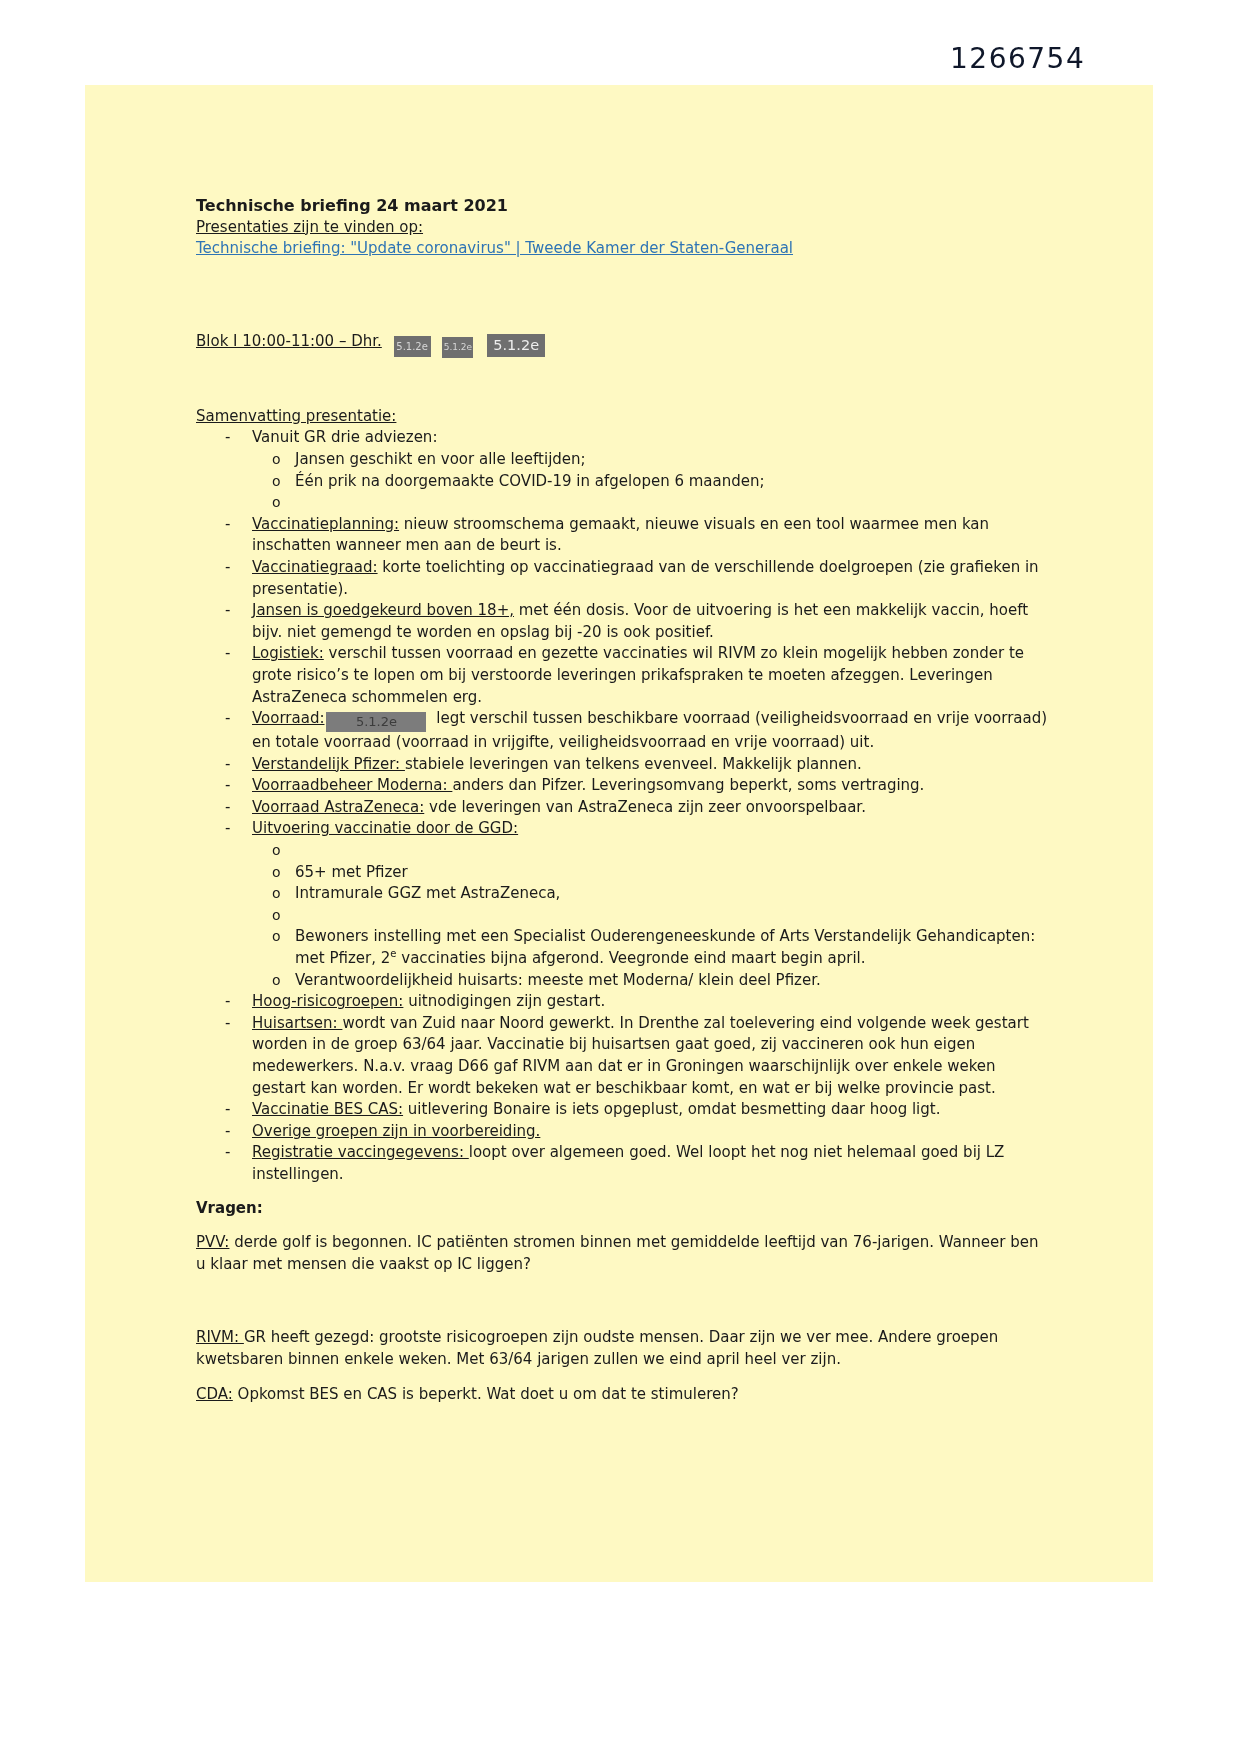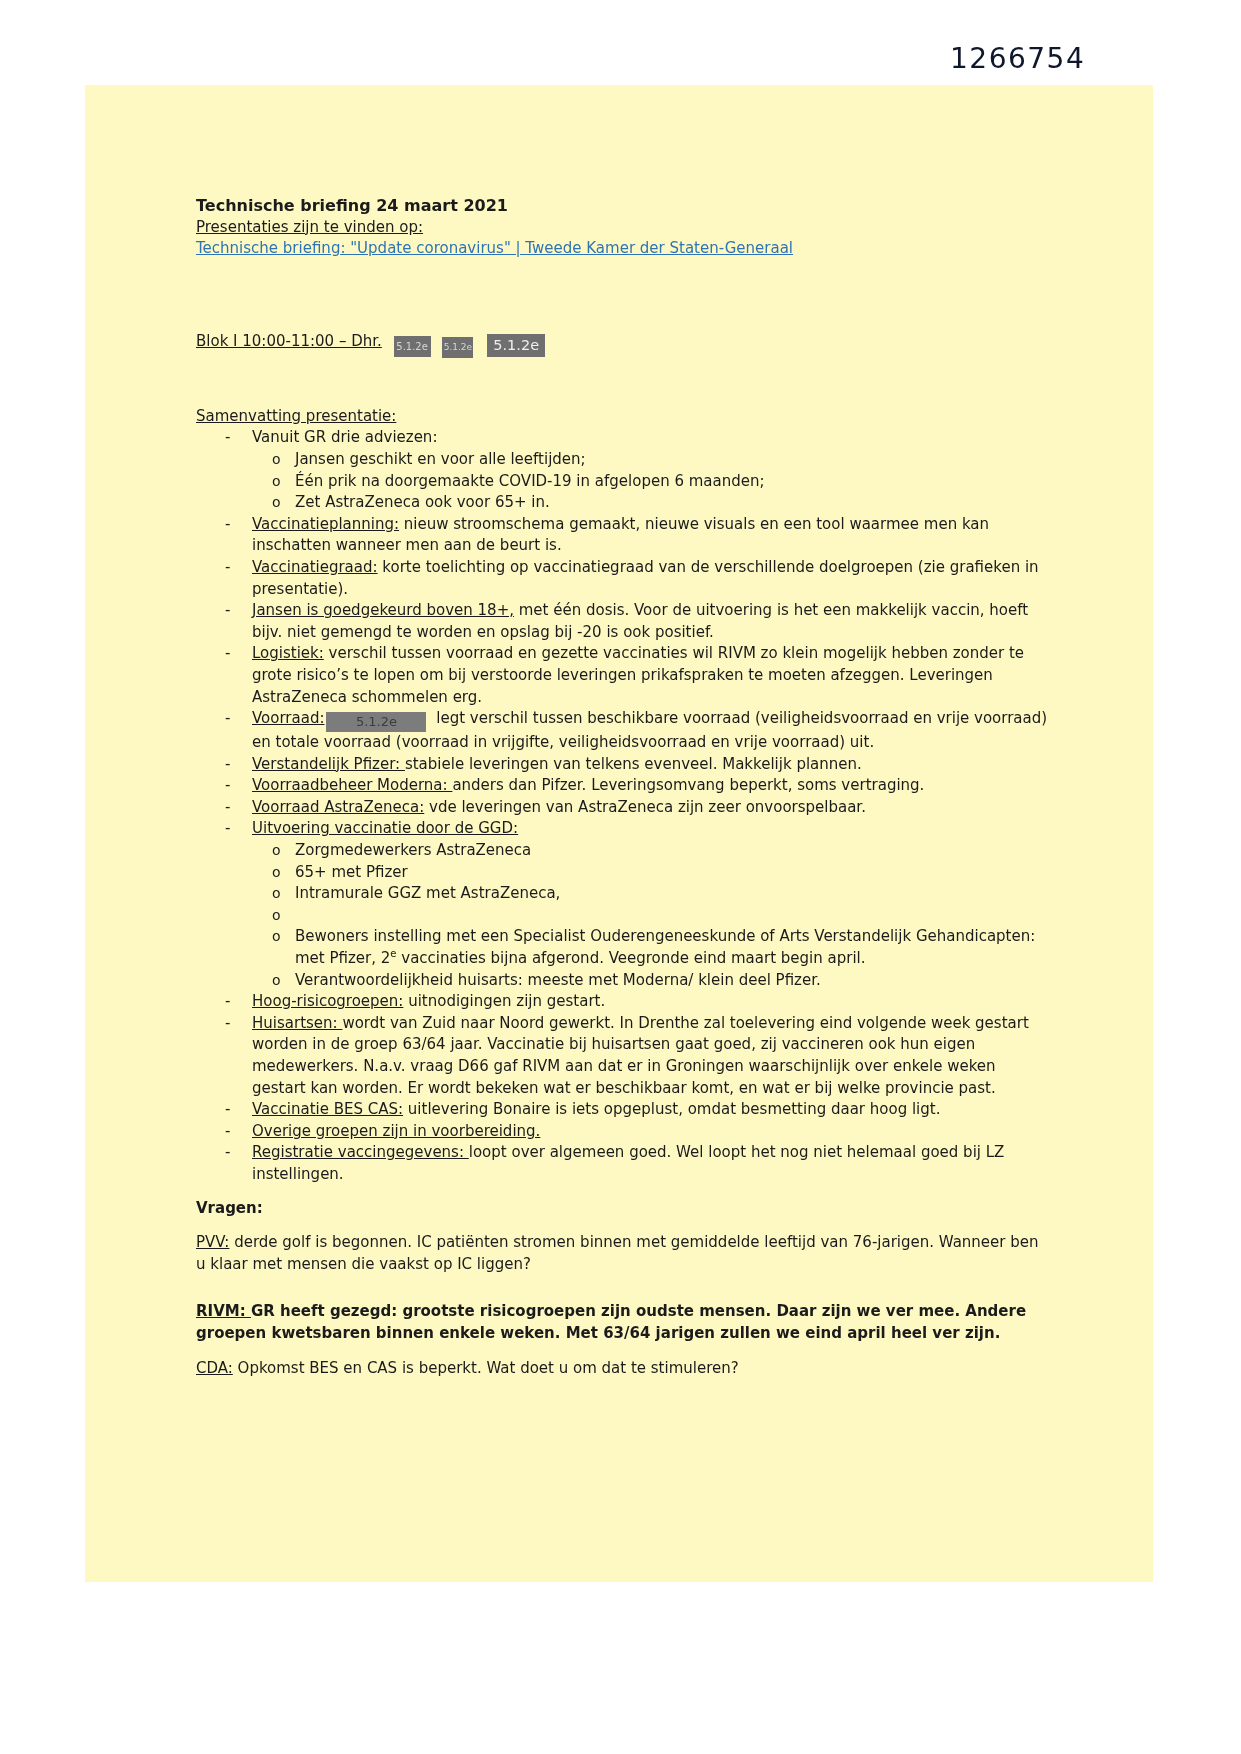--- a/index.html
+++ b/index.html
@@ -47,21 +47,21 @@
   .li .marker { flex:0 0 auto; }
   .li.l1 { padding-left:29px; }
   .li.l1 .marker { width:27px; }
   .li.l2 { padding-left:76px; }
   .li.l2 .marker { width:23px; font-size:14px; }
   .li .t { flex:1 1 auto; }
   .lead { text-decoration:underline; }
   sup.e { font-size:10px; vertical-align:super; line-height:0; }
   .vragen { font-weight:bold; margin-top:12px; }
   .qa { margin-top:13px; }
-  .qa.gap { margin-top:26px;font-weight:bold; }
+  .qa.gap { margin-top:52px; }
 </style>
 </head>
 <body>
 
 <div class="doc-number">1266754</div>
 
 <div class="scan">
   <div class="content">
 
     <div class="title">Technische briefing 24 maart 2021</div>
@@ -84,21 +84,20 @@
     <div class="li l2">
       <span class="marker">o</span>
       <div class="t"><span>Jansen geschikt en voor alle leeftijden;</span></div>
     </div>
     <div class="li l2">
       <span class="marker">o</span>
       <div class="t"><span>Één prik na doorgemaakte COVID-19 in afgelopen 6 maanden;</span></div>
     </div>
     <div class="li l2">
       <span class="marker">o</span>
-      <div class="t"><span>Zet AstraZeneca ook voor 65+ in.</span></div>
     </div>
     <div class="li l1">
       <span class="marker">-</span>
       <div class="t"><span class="lead">Vaccinatieplanning:</span><span> nieuw stroomschema gemaakt, nieuwe visuals en een tool waarmee men kan inschatten wanneer men aan de beurt is.</span></div>
     </div>
     <div class="li l1">
       <span class="marker">-</span>
       <div class="t"><span class="lead">Vaccinatiegraad:</span><span> korte toelichting op vaccinatiegraad van de verschillende doelgroepen (zie grafieken in presentatie).</span></div>
     </div>
     <div class="li l1">
@@ -124,21 +123,20 @@
     <div class="li l1">
       <span class="marker">-</span>
       <div class="t"><span class="lead">Voorraad AstraZeneca:</span><span> vde leveringen van AstraZeneca zijn zeer onvoorspelbaar.</span></div>
     </div>
     <div class="li l1">
       <span class="marker">-</span>
       <div class="t"><span class="lead">Uitvoering vaccinatie door de GGD: </span><span></span></div>
     </div>
     <div class="li l2">
       <span class="marker">o</span>
-      <div class="t"><span>Zorgmedewerkers AstraZeneca</span></div>
     </div>
     <div class="li l2">
       <span class="marker">o</span>
       <div class="t"><span>65+ met Pfizer</span></div>
     </div>
     <div class="li l2">
       <span class="marker">o</span>
       <div class="t"><span>Intramurale GGZ met AstraZeneca,</span></div>
     </div>
     <div class="li l2">

